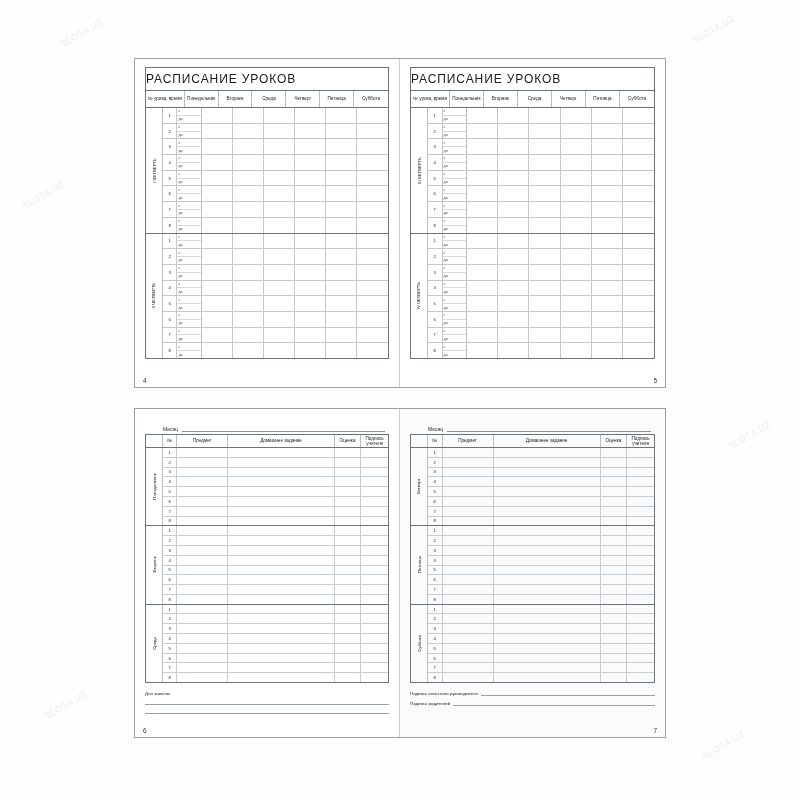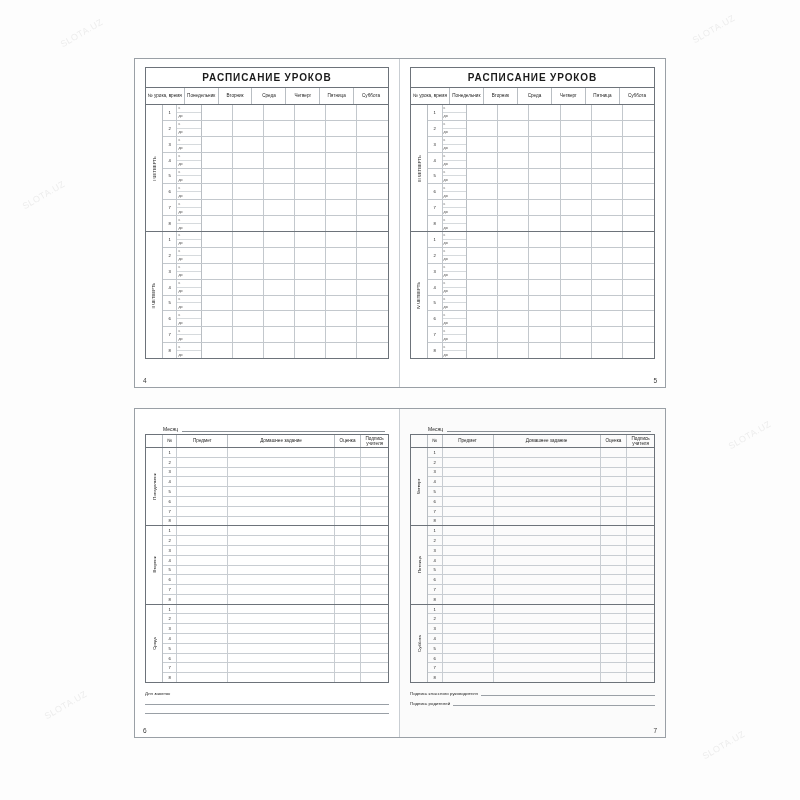--- a/index.html
+++ b/index.html
@@ -60,23 +60,22 @@
 
   
   .sched-box {
     border: 1px solid #6d737a;
     width: 100%;
     height: 292px;
     display: flex;
     flex-direction: column;
   }
   .sched-title {
-    text-align: center;
-    font-size: 10px;
-    font-weight: bold;
+    font-size: 12px;
+    font-weight: normal;
     letter-spacing: 0.9px;
     padding: 4px 0 4px 0;
     border-bottom: 1px solid #6d737a;
     color: #1b1b1b;
   }
   .sched-grid {
     flex: 1;
     display: flex;
     flex-direction: column;
   }

